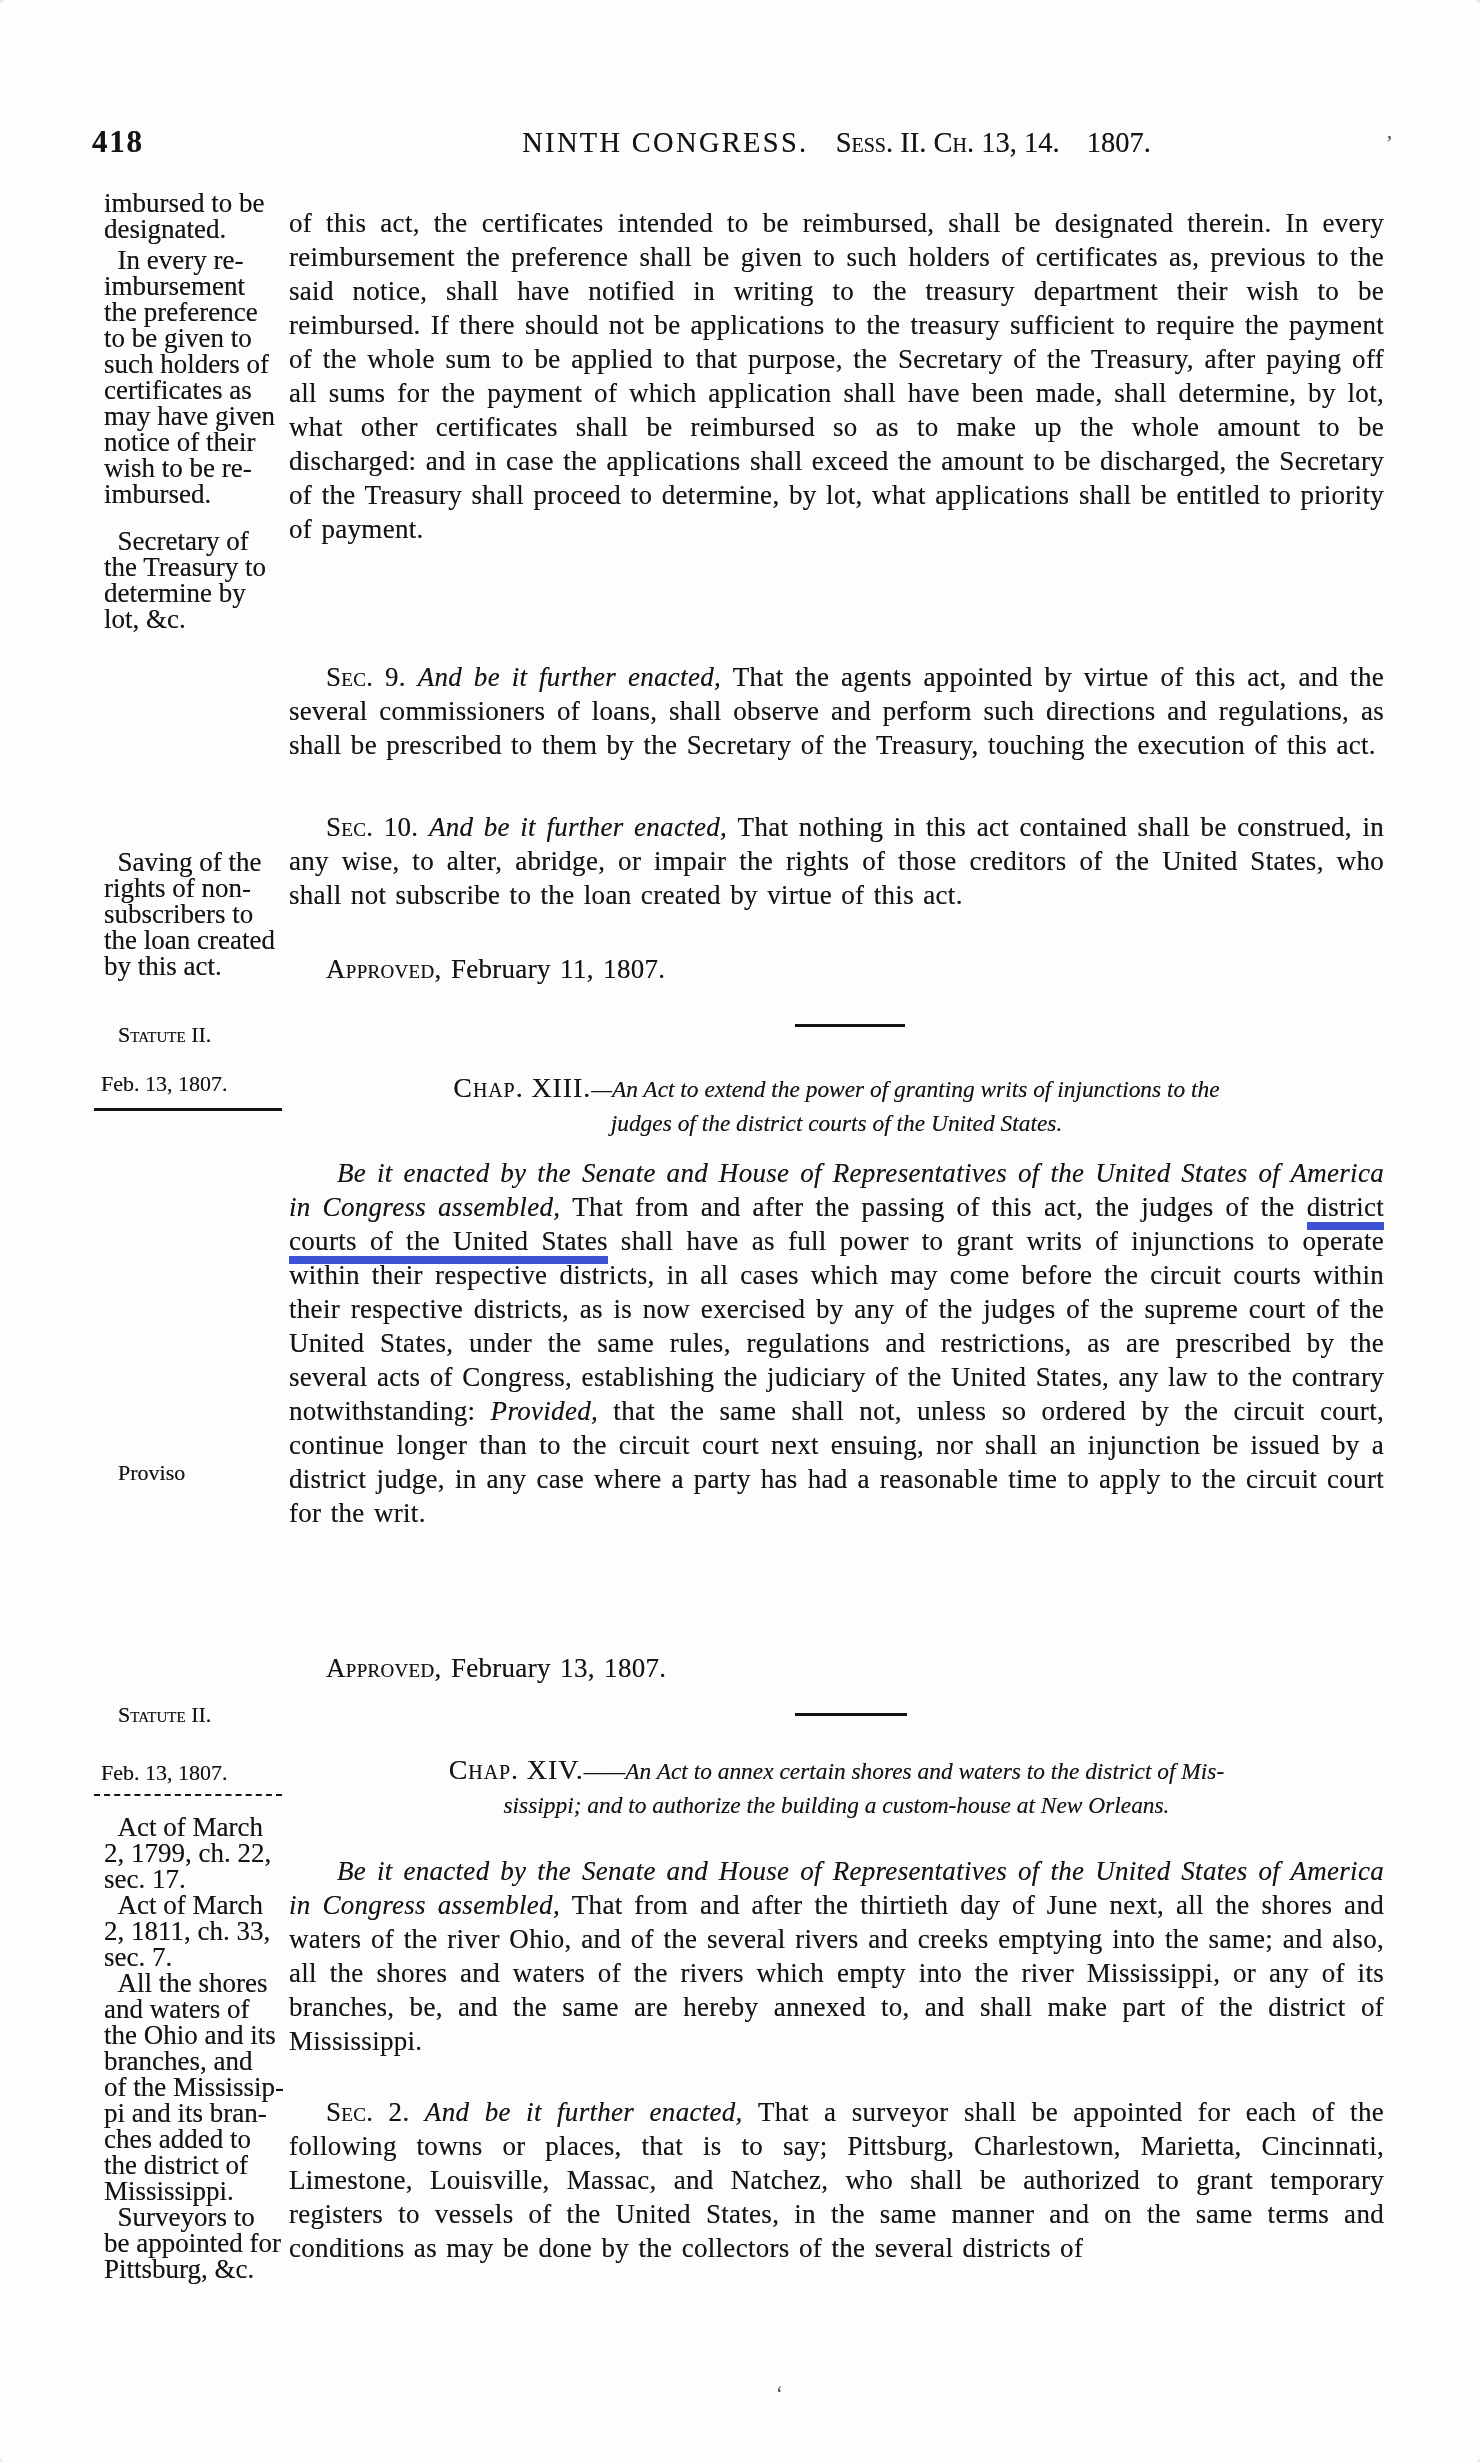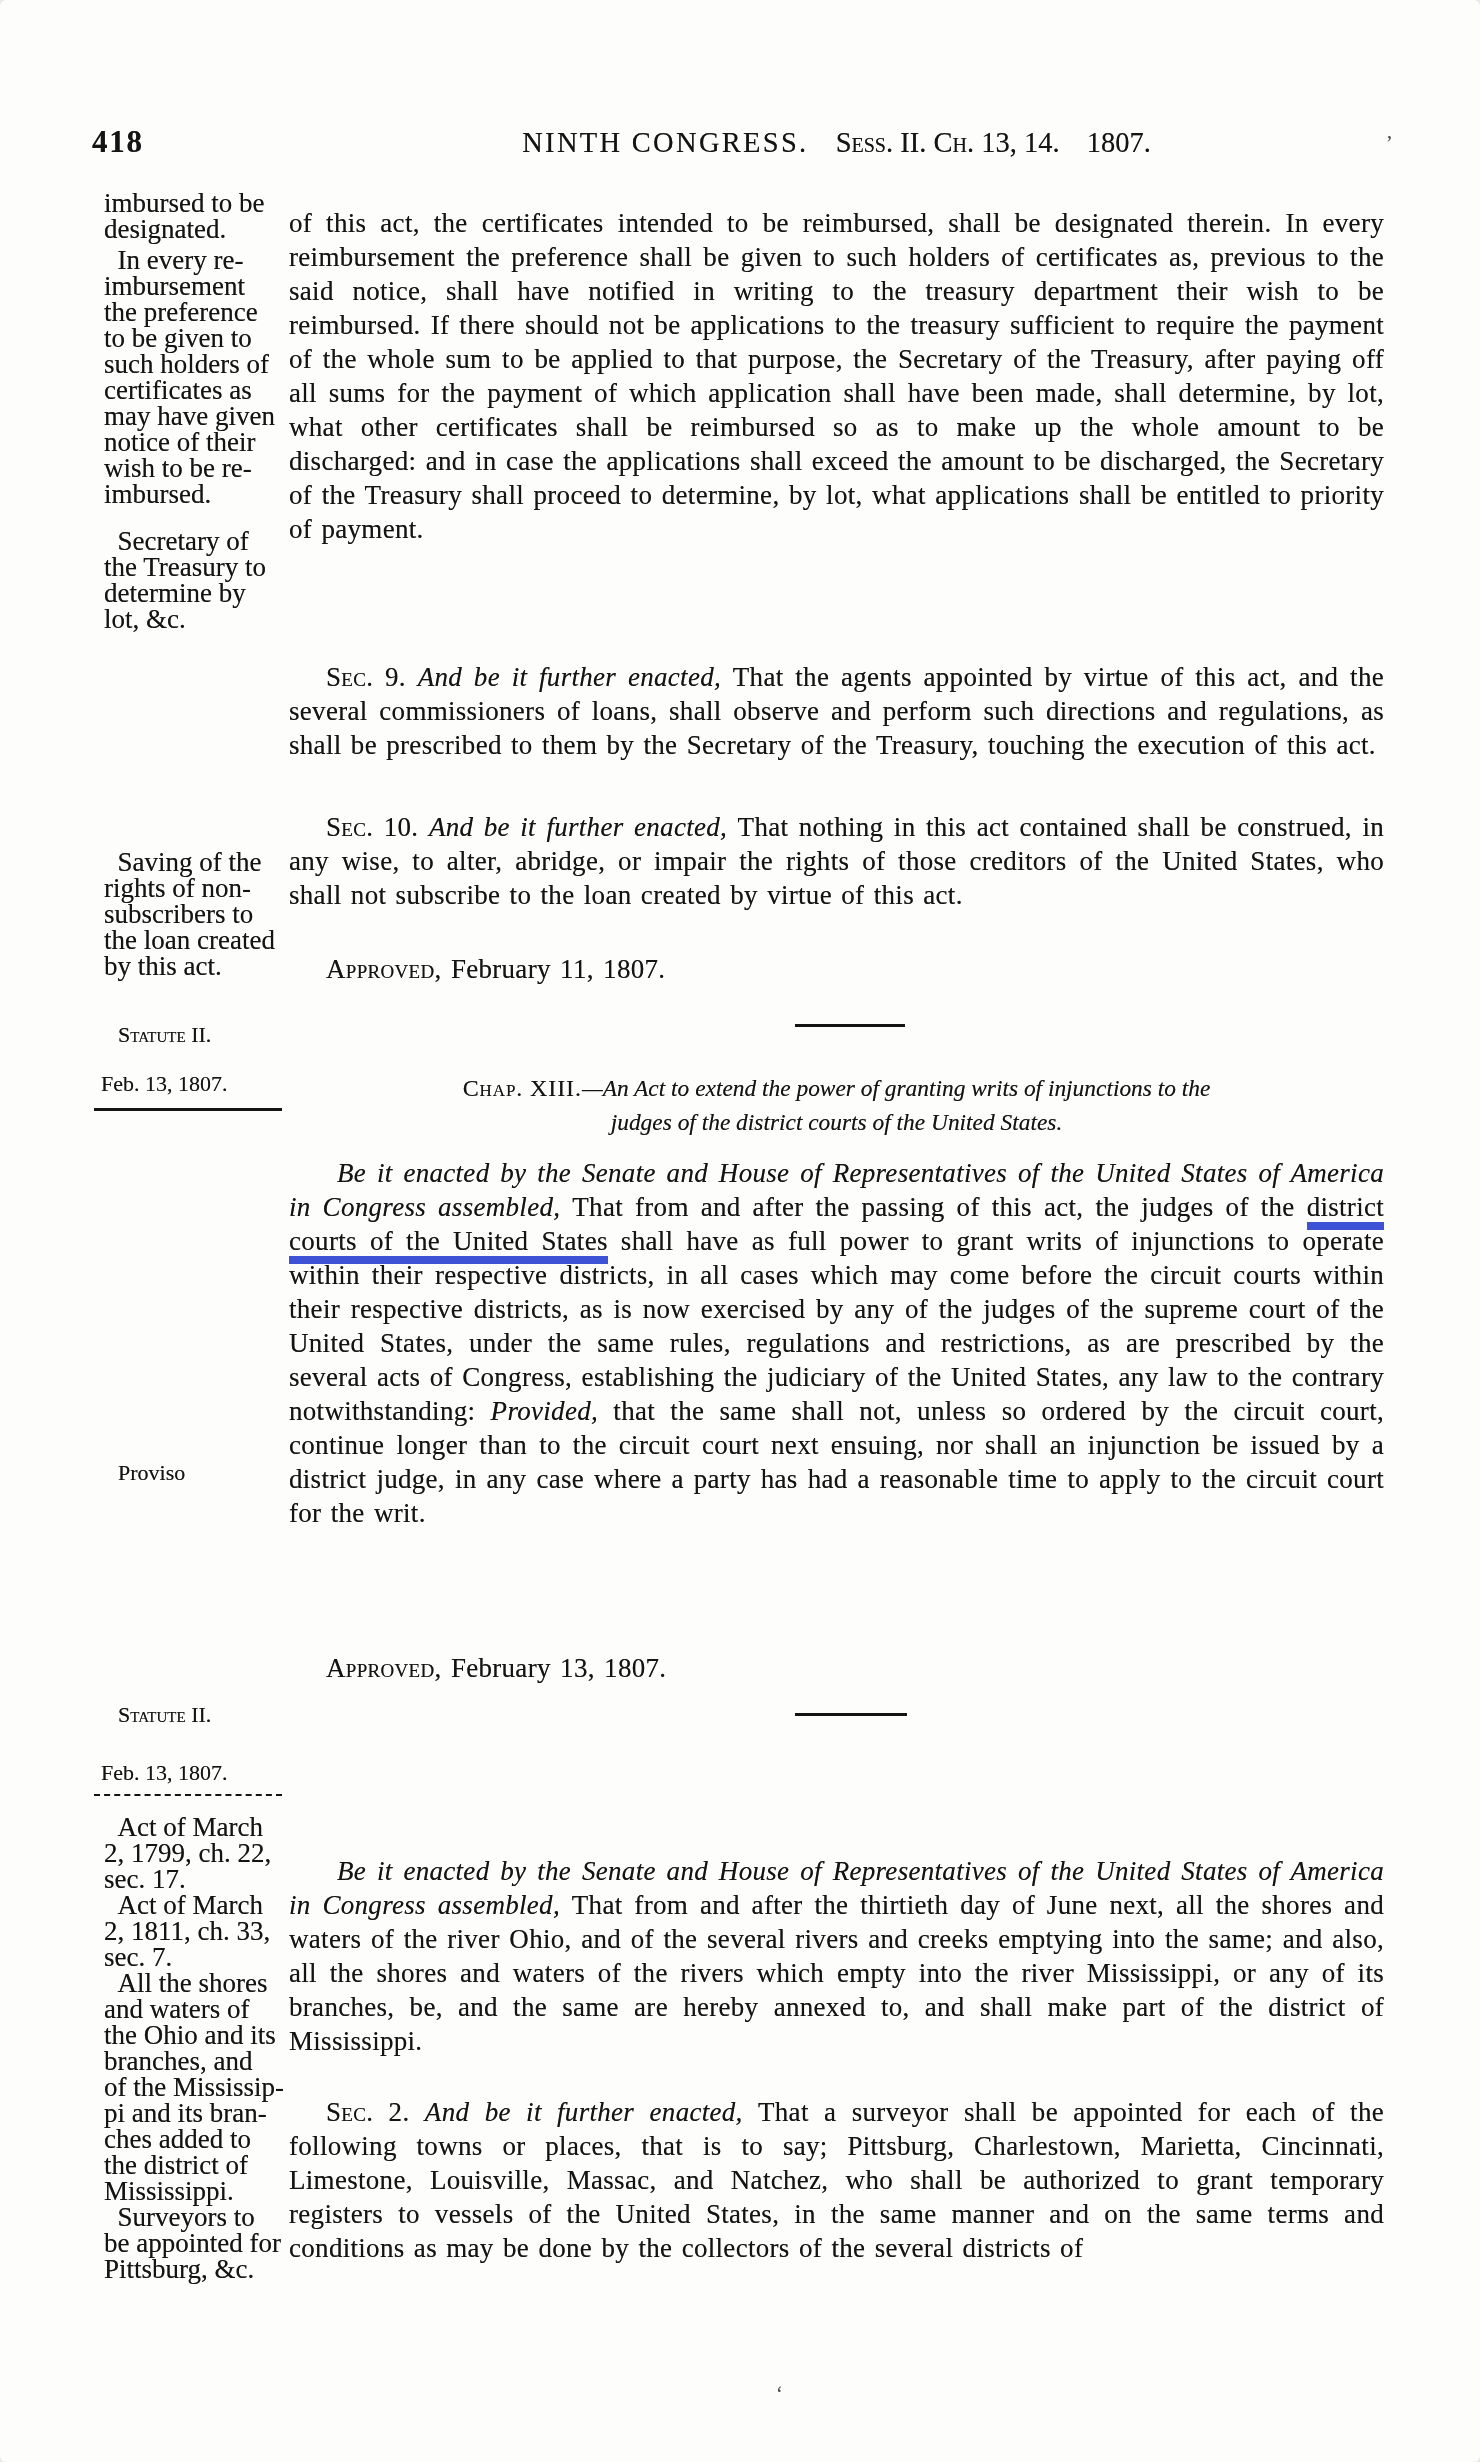--- a/index.html
+++ b/index.html
@@ -47,21 +47,21 @@
     position: absolute; left: 289px; width: 1095px;
     font-size: 27px; line-height: 34px;
     text-align: justify; letter-spacing: 0.3px; word-spacing: 2.3px;
   }
   .ind  { text-indent: 37px; }
   .ind-lg { text-indent: 48px; }
   .chap-head {
     position: absolute; left: 289px; width: 1095px;
     text-align: center; font-size: 23.4px; line-height: 34px;
   }
-  .chap-head .sc { font-size: 24px; letter-spacing: 0.9px; }
+  .chap-head .sc { font-size: 28px; letter-spacing: 0.9px; }
   .crule {
     position: absolute; height: 0;
     border-top: 3.7px solid var(--ink, #141414);
   }
   .hl {
     border-bottom: 8.3px solid var(--hl, #3d52d5);
   }
   .tick {
     position: absolute; font-size: 20px; opacity: 0.75;
   }
@@ -154,20 +154,24 @@
   <div class="block ind-lg" style="top:1156px;">
     <span class="it">Be it enacted by the Senate and House of Representatives of the United States of America in Congress assembled, </span><span>That from and after the passing of this act, the judges of the </span><span class="hl">district courts of the United States</span><span> shall have as full power to grant writs of injunctions to operate within their respective districts, in all cases which may come before the circuit courts within their respective districts, as is now exercised by any of the judges of the supreme court of the United States, under the same rules, regulations and restrictions, as are prescribed by the several acts of Congress, establishing the judiciary of the United States, any law to the contrary notwithstanding: </span><span class="it">Provided, </span><span>that the same shall not, unless so ordered by the circuit court, continue longer than to the circuit court next ensuing, nor shall an injunction be issued by a district judge, in any case where a party has had a reasonable time to apply to the circuit court for the writ.</span>
   </div>
 
   <div class="block ind" style="top:1651px;">
     <span class="sc">Approved, </span><span>February 13, 1807.</span>
   </div>
 
   <div class="crule" style="left:795px; top:1713px; width:112px;"></div>
 
+  <div class="chap-head" style="top:1753px;">
+    <div><span class="sc">Chap. XIV.</span><span class="it">——An Act to annex certain shores and waters to the district of Mis-</span></div>
+    <div class="it">sissippi; and to authorize the building a custom-house at New Orleans.</div>
+  </div>
 
   <div class="block ind-lg" style="top:1854px;">
     <span class="it">Be it enacted by the Senate and House of Representatives of the United States of America in Congress assembled, </span><span>That from and after the thirtieth day of June next, all the shores and waters of the river Ohio, and of the several rivers and creeks emptying into the same; and also, all the shores and waters of the rivers which empty into the river Mississippi, or any of its branches, be, and the same are hereby annexed to, and shall make part of the district of Mississippi.</span>
   </div>
 
   <div class="block ind" style="top:2095px;">
     <span class="sc">Sec. 2. </span><span class="it">And be it further enacted, </span><span>That a surveyor shall be appointed for each of the following towns or places, that is to say; Pittsburg, Charlestown, Marietta, Cincinnati, Limestone, Louisville, Massac, and Natchez, who shall be authorized to grant temporary registers to vessels of the United States, in the same manner and on the same terms and conditions as may be done by the collectors of the several districts of</span>
   </div>
 
   <div class="tick" style="left:776px; top:2383px;">‘</div>

